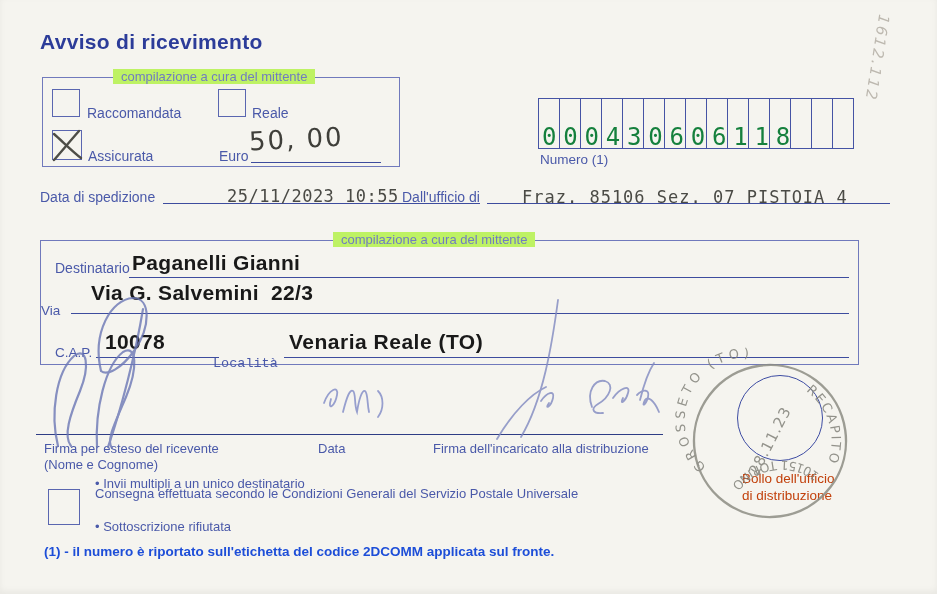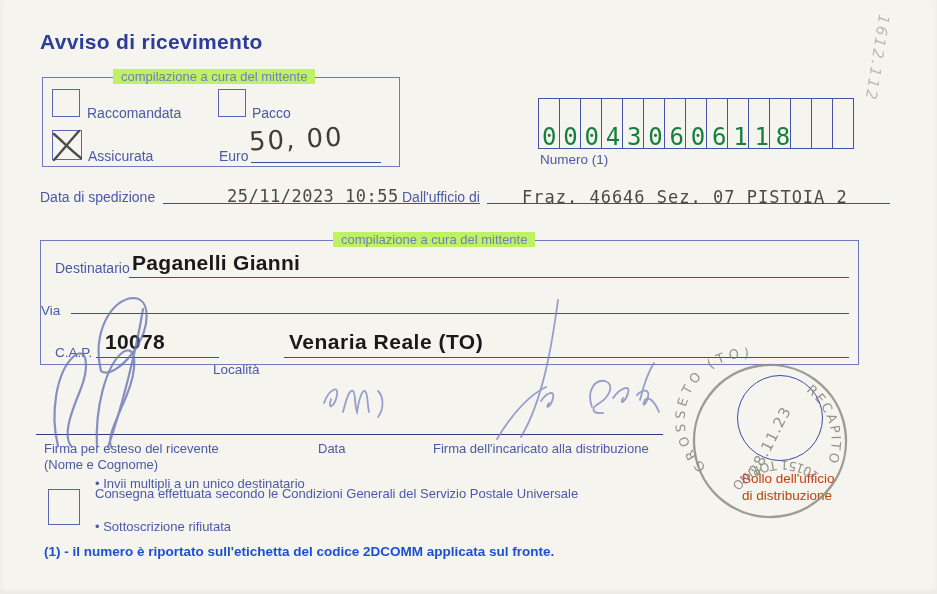--- a/index.html
+++ b/index.html
@@ -44,21 +44,21 @@
 
   <div class="pencil">1612.112</div>
 
   <div class="box" style="left:42px;top:77px;width:356px;height:88px;">
     <span class="legend" style="left:70px;">compilazione a cura del mittente</span>
 
     <span class="cb" style="left:9px;top:11px;"></span>
     <span class="lbl lbl-md" style="left:44px;top:27px;">Raccomandata</span>
 
     <span class="cb" style="left:175px;top:11px;"></span>
-    <span class="lbl lbl-md" style="left:209px;top:27px;">Pacco</span>
+    <span class="lbl lbl-md" style="left:209px;top:27px;">Reale</span>
 
     <span class="cb" style="left:9px;top:52px;width:28px;height:28px;">
       <svg class="xmark" viewBox="0 0 36 36">
         <path d="M5,7 C13,14 24,25 32,31" stroke="#4d4d47" stroke-width="2.4" fill="none" stroke-linecap="round"></path>
         <path d="M30,4 C22,13 12,25 5,33" stroke="#4d4d47" stroke-width="2.4" fill="none" stroke-linecap="round"></path>
       </svg>
     </span>
     <span class="lbl lbl-md" style="left:45px;top:70px;">Assicurata</span>
 
     <span class="lbl lbl-md" style="left:176px;top:70px;">Euro</span>
@@ -85,37 +85,38 @@
   </div>
   <span class="dotmx abs digits">000430606118</span>
   <span class="lbl" style="left:540px;top:152px;">Numero (1)</span>
 
   <span class="lbl lbl-md" style="left:40px;top:189px;">Data di spedizione</span>
   <span class="uline" style="left:163px;top:203px;width:317px;"></span>
   <span class="dotmx" style="left:227px;top:186px;font-size:17px;letter-spacing:.5px;">25/11/2023 10:55</span>
 
   <span class="lbl lbl-md" style="left:402px;top:189px;">Dall'ufficio di</span>
   <span class="uline" style="left:487px;top:203px;width:403px;"></span>
-  <span class="dotmx" style="left:522px;top:187px;font-size:17px;letter-spacing:1px;">Fraz. 46646 Sez. 07 PISTOIA 2</span>
+  <span class="dotmx" style="left:522px;top:187px;font-size:17px;letter-spacing:1px;">Fraz. 85106 Sez. 07 PISTOIA 4</span>
 
   <div class="box" style="left:40px;top:240px;width:817px;height:123px;">
     <span class="legend" style="left:292px;">compilazione a cura del mittente</span>
 
     <span class="lbl lbl-md" style="left:14px;top:19px;">Destinatario</span>
     <span class="val-print" style="left:91px;top:10px;">Paganelli Gianni</span>
     <span class="uline" style="left:88px;top:36px;width:720px;"></span>
 
+    <span class="val-print" style="left:50px;top:40px;">Via G. Salvemini  22/3</span>
     <span class="lbl" style="left:0;top:62px;">Via</span>
     <span class="uline" style="left:30px;top:72px;width:778px;"></span>
 
     <span class="lbl" style="left:14px;top:104px;">C.A.P.</span>
     <span class="val-print" style="left:64px;top:89px;">10078</span>
     <span class="uline" style="left:55px;top:116px;width:123px;"></span>
 
-    <span class="lbl" style="left:172px;top:121px;">Località</span>
+    <span class="lbl" style="left:172px;top:115px;font-family:Liberation Mono, monospace;">Località</span>
     <span class="val-print" style="left:248px;top:89px;letter-spacing:.5px;">Venaria Reale (TO)</span>
     <span class="uline" style="left:243px;top:116px;width:565px;"></span>
   </div>
 
   <span class="uline" style="left:36px;top:434px;width:627px;border-bottom-color:#2e3c85;"></span>
   <span class="small-blue" style="left:44px;top:441px;">Firma per esteso del ricevente</span>
   <span class="small-blue" style="left:44px;top:457px;">(Nome e Cognome)</span>
   <span class="small-blue" style="left:318px;top:441px;">Data</span>
   <span class="small-blue" style="left:433px;top:441px;">Firma dell'incaricato alla distribuzione</span>
 

